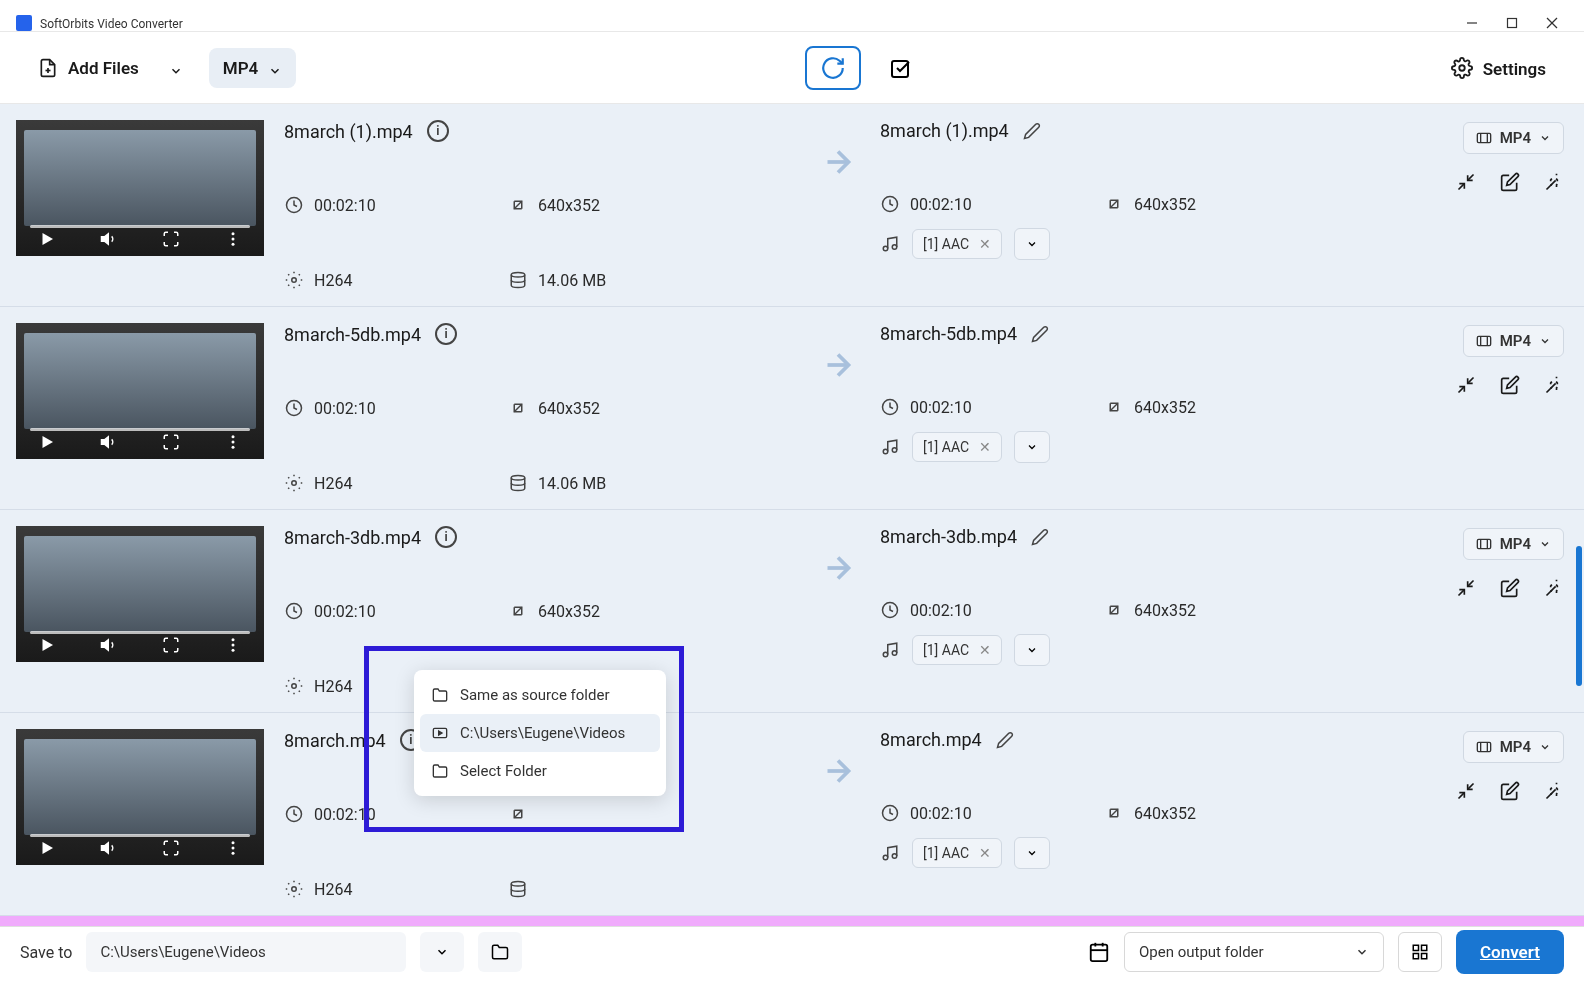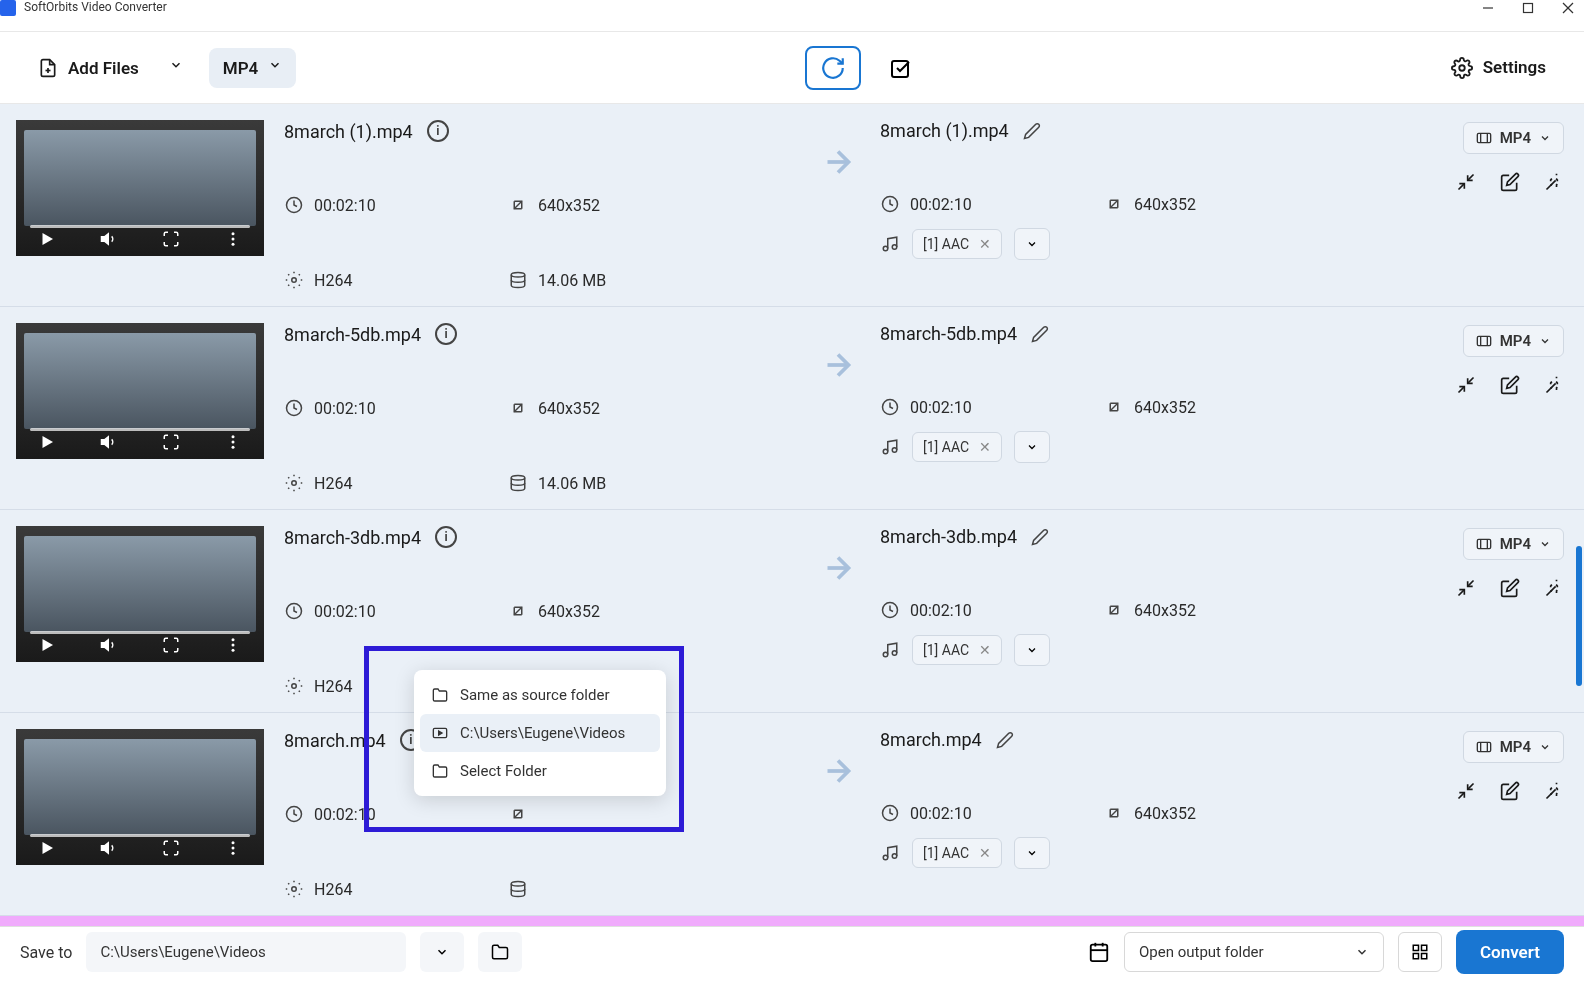--- a/index.html
+++ b/index.html
@@ -1,25 +1,25 @@
 <!DOCTYPE html>
 <html><head>
 <meta charset="utf-8">
 <style>
 * { box-sizing: border-box; margin: 0; padding: 0; font-family: -apple-system, BlinkMacSystemFont, "Segoe UI", Roboto, sans-serif; }
 body { background: #fff; width: 1584px; height: 992px; overflow: hidden; position: relative; }
 
-.titlebar { height: 32px; display: flex; align-items: flex-start; padding: 0 0; border-bottom: 1px solid #e8e8e8; }
+.titlebar { height: 32px; display: flex; align-items: flex-end; padding: 0 16px; border-bottom: 1px solid #e8e8e8; }
 .titlebar-icon { width: 16px; height: 16px; background: #2563eb; margin-right: 8px; border-radius: 2px; }
 .titlebar-text { font-size: 12px; color: #333; flex: 1; }
 .win-controls { display: flex; gap: 24px; margin-right: 8px; }
 .win-btn { width: 16px; height: 16px; display: flex; align-items: center; justify-content: center; cursor: pointer; color: #333; }
 
 .toolbar { height: 72px; display: flex; align-items: center; padding: 0 24px; border-bottom: 1px solid #e8e8e8; }
-.tb-btn { display: flex; align-items: flex-start; gap: 10px; padding: 10px 14px; border-radius: 8px; cursor: pointer; font-size: 17px; font-weight: 600; color: #1a1a1a; }
+.tb-btn { display: flex; align-items: flex-end; gap: 10px; padding: 10px 14px; border-radius: 8px; cursor: pointer; font-size: 17px; font-weight: 600; color: #1a1a1a; }
 .tb-btn.format { background: #e8eef5; margin-left: 12px; }
 .tb-spacer { flex: 1; }
 .tb-icon-btn { width: 56px; height: 44px; display: flex; align-items: center; justify-content: center; border-radius: 8px; cursor: pointer; margin: 0 6px; }
 .tb-icon-btn.refresh { border: 2px solid #1976d2; color: #1976d2; }
 .tb-right { display: flex; align-items: center; gap: 10px; margin-left: auto; }
 
 .list { overflow-y: auto; background: #f0abfc; height: calc(992px - 32px - 72px - 66px); }
 .row { display: flex; padding: 16px 20px 16px 16px; border-bottom: 1px solid #d5dde8; background: #eaf0f7; min-height: 168px; }
 .thumb { width: 248px; height: 136px; background: #2a2a2a; position: relative; flex-shrink: 0; }
 .thumb-img { width: 100%; height: 100%; background: linear-gradient(180deg, #3a3a3a 0%, #1a1a1a 100%); position: relative; overflow: hidden; }
@@ -52,21 +52,21 @@
 .action-icons { display: flex; gap: 24px; }
 .action-ic { cursor: pointer; color: #1a1a1a; }
 
 .footer { height: 51px; display: flex; align-items: center; padding: 0 20px; border-top: 1px solid #e0e0e0; background: #fff; gap: 14px; }
 .save-label { font-size: 16px; color: #333; }
 .save-path { flex: 0 0 320px; height: 40px; background: #f4f6f9; border-radius: 6px; display: flex; align-items: center; padding: 0 14px; font-size: 15px; color: #333; }
 .dd-btn { width: 44px; height: 40px; background: #f4f6f9; border-radius: 6px; display: flex; align-items: center; justify-content: center; cursor: pointer; }
 .footer-spacer { flex: 1; }
 .out-dd { display: flex; align-items: center; gap: 6px; height: 40px; border: 1px solid #d8d8d8; border-radius: 6px; padding: 0 14px; cursor: pointer; font-size: 15px; color: #333; width: 260px; justify-content: space-between; }
 .grid-btn { width: 44px; height: 40px; border: 1px solid #d8d8d8; border-radius: 6px; display: flex; align-items: center; justify-content: center; cursor: pointer; }
-.convert-btn { height: 44px; padding: 0 24px; background: #1976d2; color: #fff; font-size: 17px; font-weight: 600; border-radius: 8px; display: flex; align-items: center; cursor: pointer; }
+.convert-btn { height: 44px; padding: 0 24px; background: #1976d2; color: #fff; font-size: 17px; font-weight: 600; border-radius: 8px; display: flex; align-items: center; cursor: pointer; text-decoration: underline; }
 
 .popup-border { position: absolute; border: 5px solid #2d1bd6; z-index: 9; pointer-events: none; }
 .context-menu { position: absolute; background: #fff; border-radius: 8px; box-shadow: 0 4px 20px rgba(0,0,0,0.15); padding: 6px; z-index: 10; width: 252px; }
 .ctx-item { display: flex; align-items: center; gap: 12px; padding: 10px 12px; font-size: 15px; color: #333; cursor: pointer; border-radius: 6px; }
 .ctx-item.active { background: #eaf0f7; }
 
 .scroll-indicator { position: absolute; right: 2px; top: 546px; width: 6px; height: 140px; background: #1976d2; border-radius: 3px; }
 
 svg { display: block; }
 </style>

